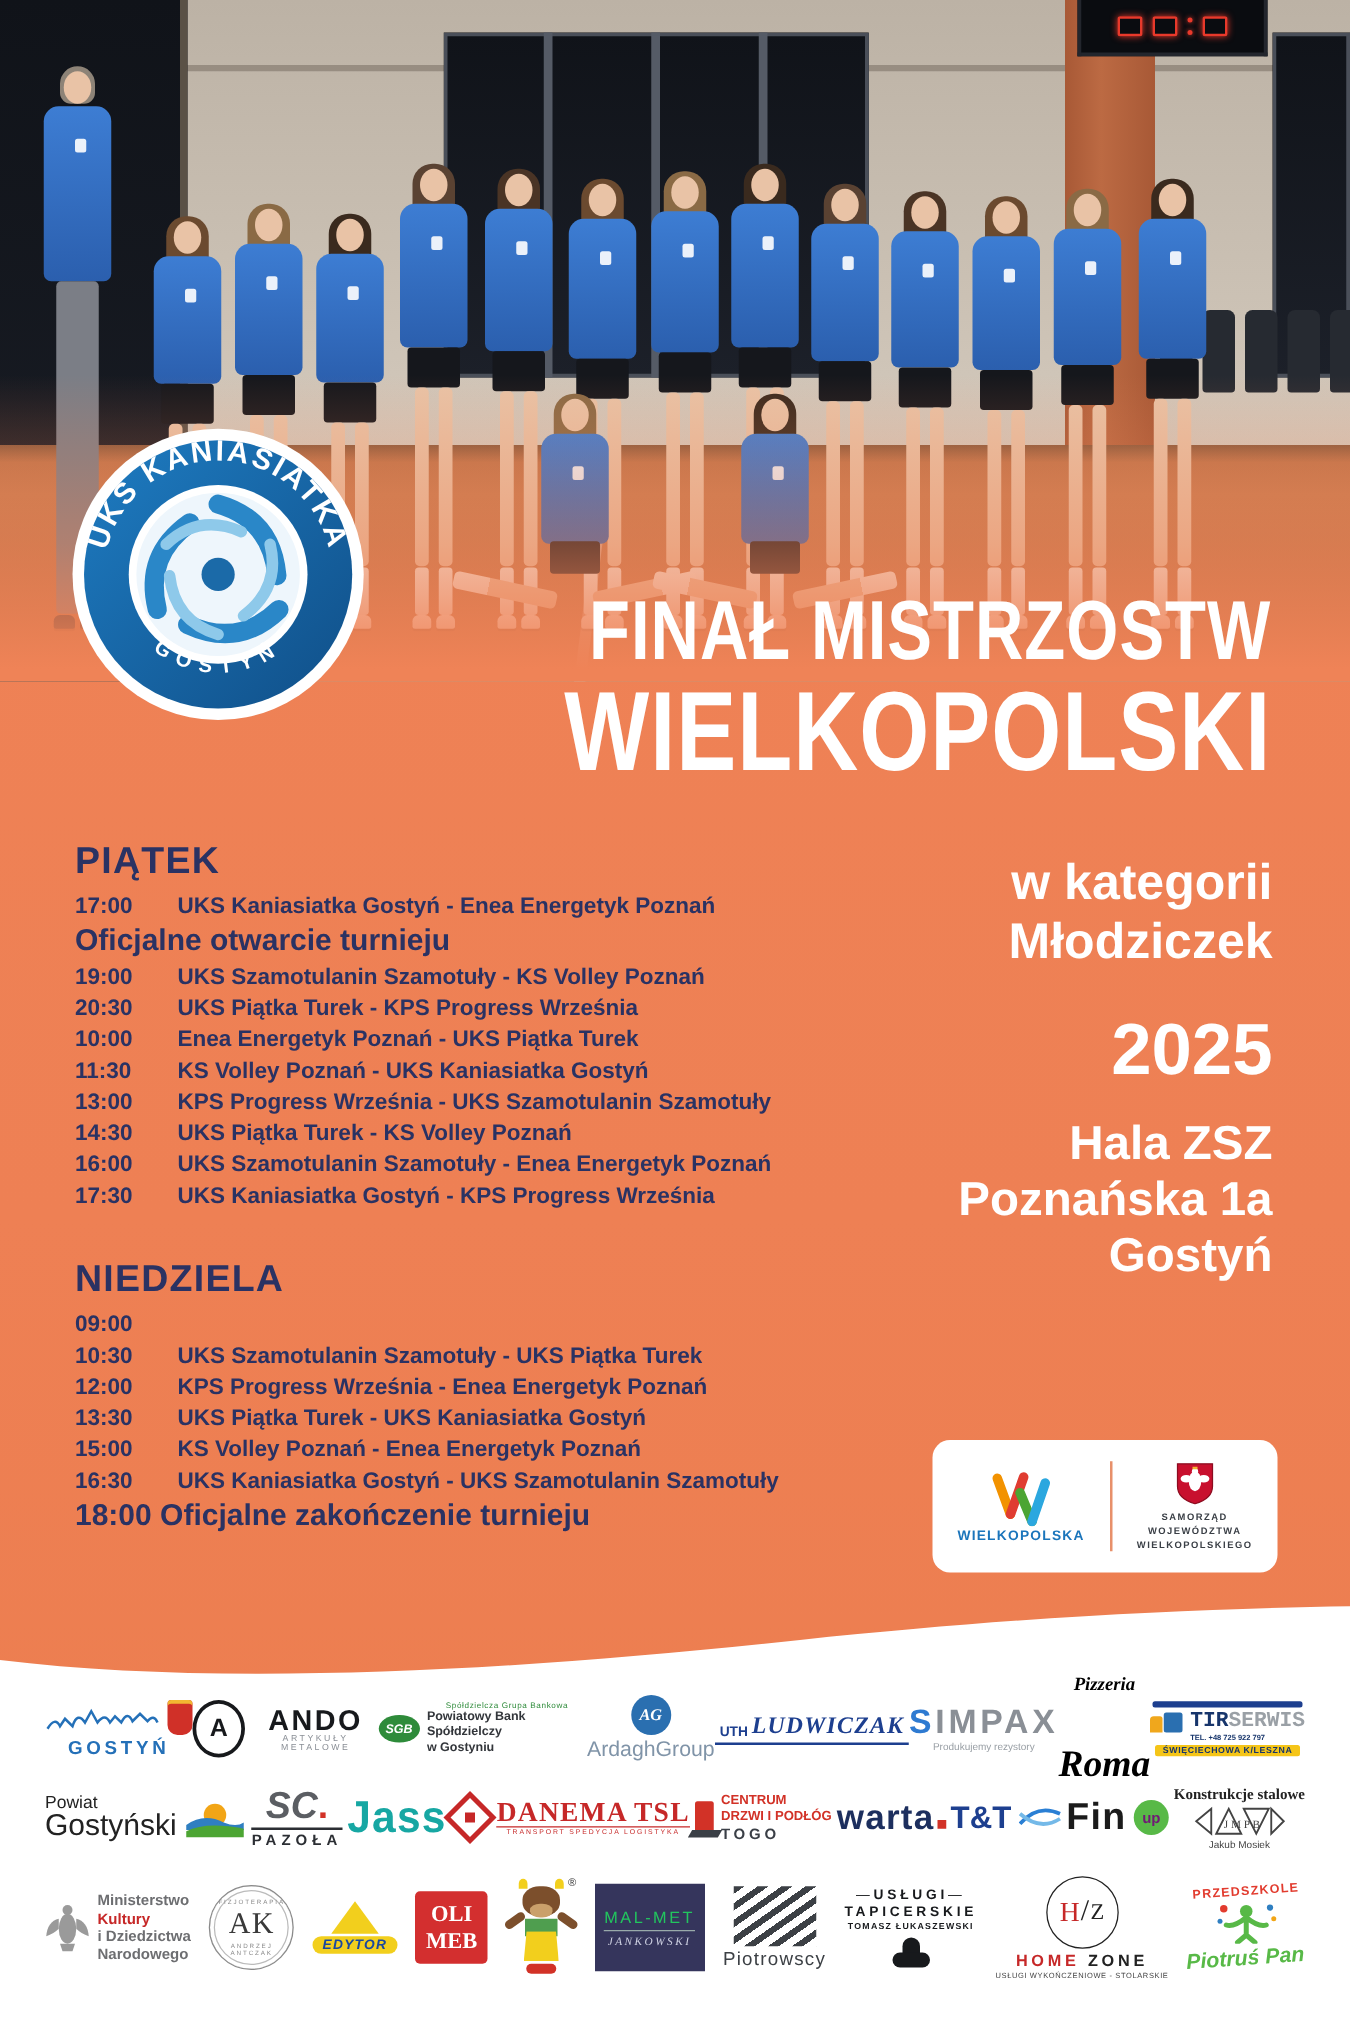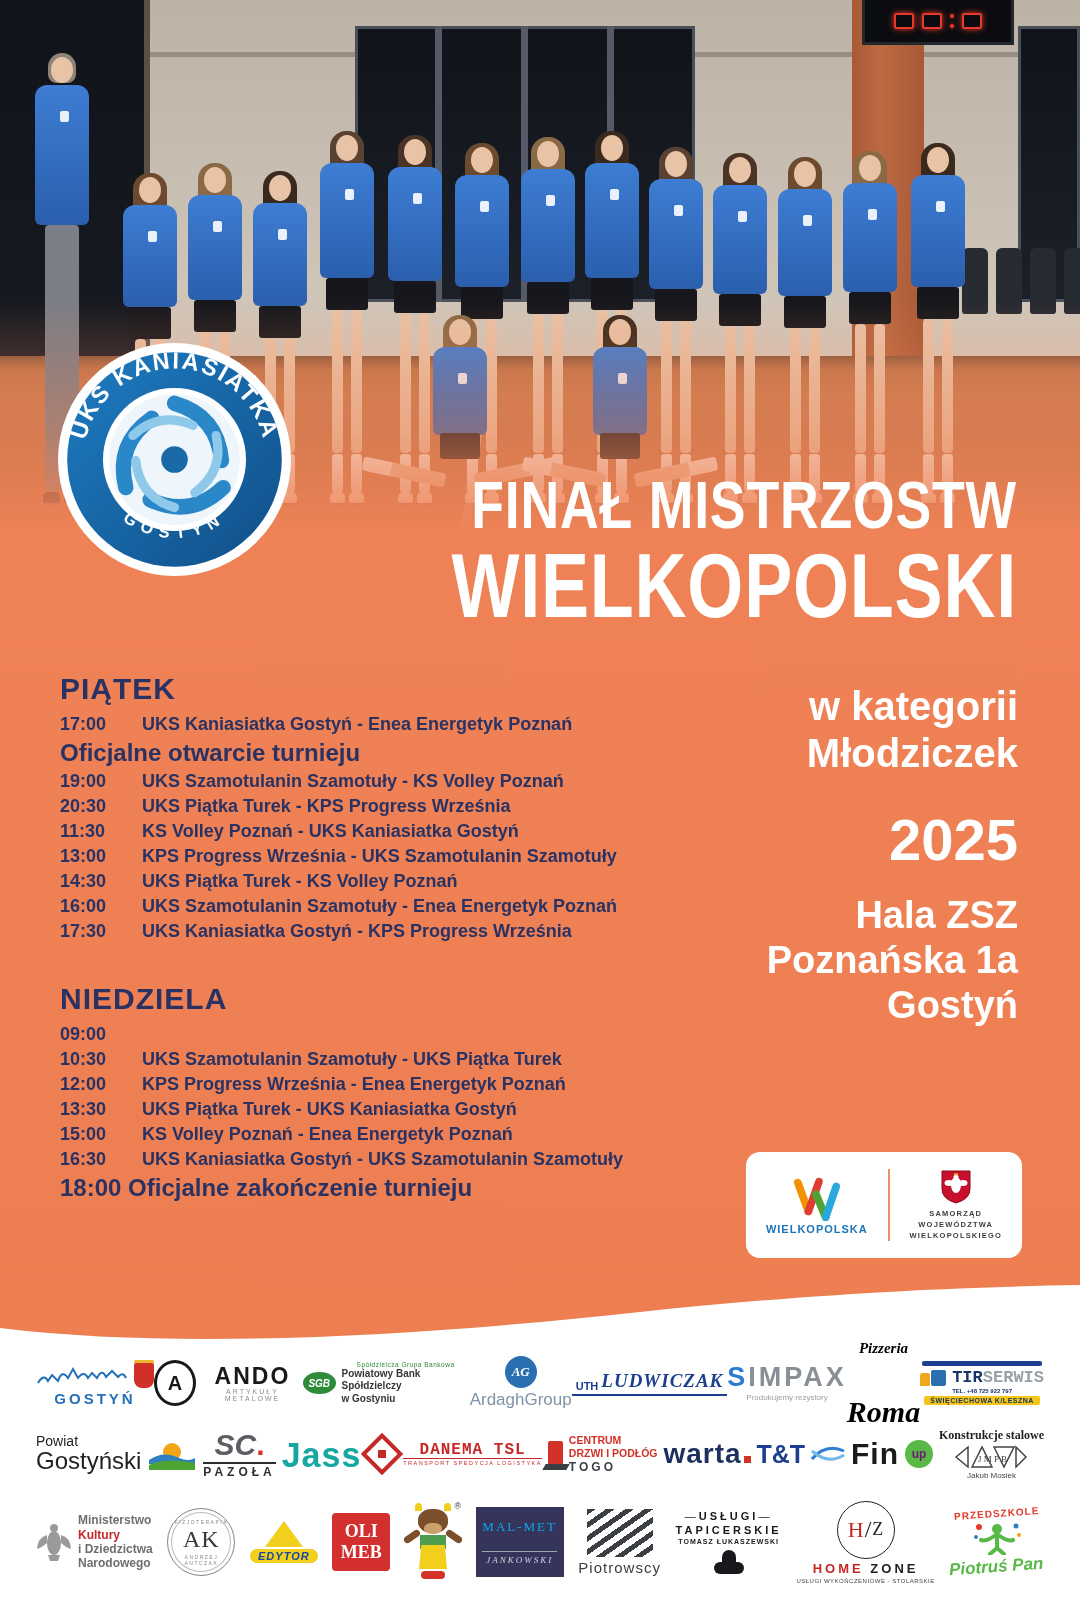--- a/index.html
+++ b/index.html
@@ -102,21 +102,21 @@
   .truck .cab{position:absolute;left:0;bottom:0;width:10px;height:13px;background:#f0a71c;border-radius:3px 2px 0 0;}
   .truck .box{position:absolute;left:11px;bottom:0;width:15px;height:16px;background:#2a6fb0;border-radius:2px;}
   .pg-name1{font-size:14px;color:#222;line-height:1;}
   .pg-name2{font-size:24px;color:#222;line-height:1.05;}
   .pazola-sc{font-size:30px;font-weight:900;font-style:italic;color:#5b5e63;line-height:1;}
   .pazola-sc i{color:#d23227;font-style:normal;}
   .pazola-name{font-size:12px;font-weight:800;letter-spacing:4px;color:#2b2e33;border-top:2px solid #2b2e33;padding-top:1px;}
   .jass{font-size:34px;font-weight:800;color:#17a7a3;letter-spacing:1px;transform:scaleY(1.05);}
   .diamond{width:22px;height:22px;border:4px solid #c62828;transform:rotate(45deg);display:flex;align-items:center;justify-content:center;}
   .diamond i{width:8px;height:8px;background:#c62828;transform:rotate(-45deg);}
-  .danema-name{font-size:16px;font-weight:900;color:#c62828;font-family:Liberation Mono, monospace;letter-spacing:1px;line-height:1;}
+  .danema-name{font-size:22px;font-weight:900;color:#c62828;font-family:Liberation Serif, serif;letter-spacing:1px;line-height:1;}
   .danema-sub{font-size:5.5px;color:#c62828;letter-spacing:1.5px;border-top:1px solid #c62828;padding-top:1px;}
   .door{width:15px;height:26px;background:#d23227;border-radius:2px;position:relative;}
   .door:after{content:"";position:absolute;left:-4px;bottom:-3px;width:24px;height:6px;background:#3a3f46;transform:skewX(-30deg);}
   .togo-l{font-size:10.5px;font-weight:900;color:#d23227;line-height:1.2;text-align:left;}
   .togo-t{font-size:12px;font-weight:900;color:#3a3f46;letter-spacing:3px;text-align:left;}
   .warta{font-size:28px;font-weight:800;color:#1d2f5e;letter-spacing:1px;}
   .warta i{display:inline-block;width:7px;height:7px;background:#d23227;margin-left:2px;}
   .tt-name{font-size:25px;font-weight:900;color:#1d3f8f;line-height:1;}
   .fin{font-size:30px;font-weight:600;color:#1b1b1b;letter-spacing:1px;}
   .up{width:28px;height:28px;background:#58b947;border-radius:50%;color:#701a75;font-size:12px;font-weight:800;display:flex;align-items:center;justify-content:center;}
@@ -136,21 +136,21 @@
   .cow .head{position:absolute;left:13px;top:8px;width:30px;height:24px;background:#7c4f2c;border-radius:45%;}
   .cow .muz{position:absolute;left:19px;top:22px;width:18px;height:11px;background:#caa06b;border-radius:45%;}
   .cow .hornL,.cow .hornR{position:absolute;top:2px;width:7px;height:8px;background:#f2cf1d;border-radius:50% 50% 0 0;}
   .cow .hornL{left:10px;} .cow .hornR{left:39px;}
   .cow .armL,.cow .armR{position:absolute;top:32px;width:18px;height:7px;background:#7c4f2c;border-radius:4px;}
   .cow .armL{left:-2px;transform:rotate(-35deg);} .cow .armR{right:-2px;transform:rotate(35deg);}
   .cow .body{position:absolute;left:15px;top:34px;width:26px;height:14px;background:#4f9e4f;}
   .cow .apron{position:absolute;left:14px;top:44px;width:28px;height:24px;background:#f2cf1d;clip-path:polygon(8% 0,92% 0,100% 100%,0 100%);}
   .cow .feet{position:absolute;left:16px;top:70px;width:24px;height:8px;background:#d23227;border-radius:4px;}
   .malmet{width:88px;height:70px;background:#35355c;display:flex;flex-direction:column;align-items:center;justify-content:center;gap:3px;}
-  .malmet .n1{color:#0ea5e9;font-family:Liberation Serif, serif;font-size:13px;letter-spacing:2px;border-bottom:1px solid #9aa;padding-bottom:16px;}
+  .malmet .n1{color:#22c55e;font-family:Liberation Sans, sans-serif;font-size:13px;letter-spacing:2px;border-bottom:1px solid #9aa;padding-bottom:3px;}
   .malmet .n2{color:#cfd2e3;font-family:"Liberation Serif",serif;font-style:italic;font-size:9px;letter-spacing:2px;}
   .stripes{width:66px;height:48px;background:repeating-linear-gradient(145deg,#3c4045 0 5px,#fff 5px 11px);}
   .piotrowscy-name{font-size:15px;color:#3c4045;letter-spacing:1px;}
   .tap-line{font-size:11px;font-weight:800;letter-spacing:3px;color:#17191c;}
   .tap-line .dash{font-weight:400;}
   .tap-sub{font-size:7px;font-weight:700;color:#17191c;letter-spacing:1px;}
   .chair{width:30px;height:24px;position:relative;margin-top:3px;}
   .chair .back{position:absolute;left:8px;top:0;width:14px;height:14px;background:#17191c;border-radius:7px 7px 0 0;}
   .chair .seat{position:absolute;left:0;bottom:0;width:30px;height:12px;background:#17191c;border-radius:6px;}
   .hz-circle{width:56px;height:56px;border:1.5px solid #222;border-radius:50%;display:flex;align-items:center;justify-content:center;font-family:"Liberation Serif",serif;}
@@ -444,20 +444,24 @@
       <div class="special">Oficjalne otwarcie turnieju</div>
       <div class="srowline">
         <span class="t">19:00</span>
         <span class="m">UKS Szamotulanin Szamotuły - KS Volley Poznań</span>
       </div>
       <div class="srowline">
         <span class="t">20:30</span>
         <span class="m">UKS Piątka Turek - KPS Progress Września</span>
       </div>
       <div class="srowline">
+        <span class="t">10:00</span>
+        <span class="m">Enea Energetyk Poznań - UKS Piątka Turek</span>
+      </div>
+      <div class="srowline">
         <span class="t">11:30</span>
         <span class="m">KS Volley Poznań - UKS Kaniasiatka Gostyń</span>
       </div>
       <div class="srowline">
         <span class="t">13:00</span>
         <span class="m">KPS Progress Września - UKS Szamotulanin Szamotuły</span>
       </div>
       <div class="srowline">
         <span class="t">14:30</span>
         <span class="m">UKS Piątka Turek - KS Volley Poznań</span>

